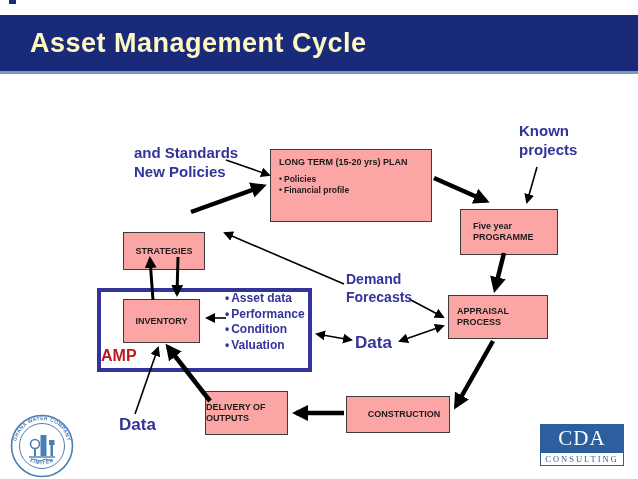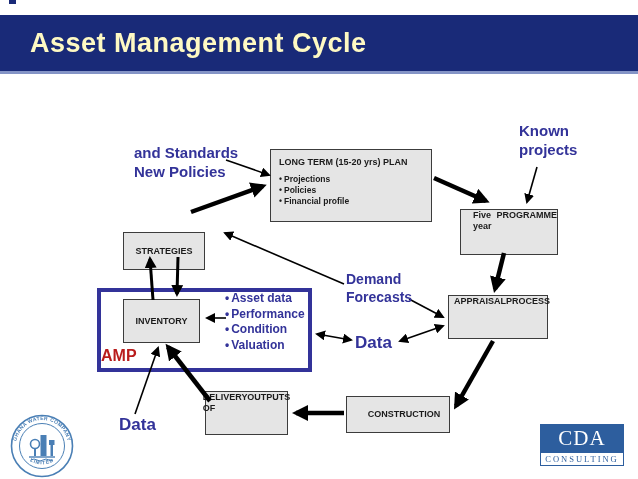--- a/index.html
+++ b/index.html
@@ -11,26 +11,26 @@
   .corner-mark { position:absolute; left:9px; top:0; width:7px; height:4px; background:#192a78; }
   .header-bar {
     position:absolute; left:0; top:15px; width:638px; height:56px;
     background:#192a78; display:flex; align-items:center; z-index:5;
   }
   .header-underline { position:absolute; left:0; top:71px; width:638px; height:3px; background:#8494c6; z-index:5; }
   .slide-title { color:#fef9c3; font-size:27px; font-weight:bold; margin-left:30px; letter-spacing:.5px; }
 
   
   .pbox {
-    position:absolute; background:#e5e5e5; border:1.5px solid #3c3c3c;
+    position:absolute; background:#fca5a5; border:1.5px solid #3c3c3c;
     color:#1b1b1b; font-size:9px; font-weight:bold; line-height:11px;
     box-sizing:border-box; z-index:1;
   }
   .pbox.center { display:flex; align-items:center; justify-content:center; }
-  .pbox.leftpad { display:flex; flex-direction:row; justify-content:center; }
+  .pbox.leftpad { display:flex; flex-direction:column; justify-content:center; }
 
   #box-longterm   { left:270px; top:149px; width:162px; height:73px; padding:7px 8px; }
   #box-strategies { left:123px; top:216px; width:82px;  height:38px;margin-top:16px; }
   #box-fiveyear   { left:460px; top:209px; width:98px;  height:46px; padding-left:12px; }
   #box-appraisal  { left:448px; top:295px; width:100px;  height:44px; padding-left:8px; }
   #box-inventory  { left:123px; top:299px; width:77px;  height:44px; }
   #box-delivery   { left:205px; top:391px; width:83px;  height:44px; }
   #box-construction { left:346px; top:396px; width:104px; height:37px; padding-left:12px; }
 
   .pbox .bullets { margin-top:6px; font-size:8.5px; }
@@ -82,21 +82,20 @@
   <div class="header-bar">
     <div class="slide-title">Asset Management Cycle</div>
   </div>
   <div class="header-underline"></div>
 
   <div class="amp-frame"></div>
 
   <div class="pbox" id="box-longterm">
     <div>LONG TERM (15-20 yrs) PLAN</div>
     <div class="bullets">
-      <div class="bullet-item">Projections</div>
       <div class="bullet-item">Policies</div>
       <div class="bullet-item">Financial profile</div>
     </div>
   </div>
 
   <div class="pbox center" id="box-strategies">
     <span>STRATEGIES</span>
   </div>
 
   <div class="pbox leftpad" id="box-fiveyear">

